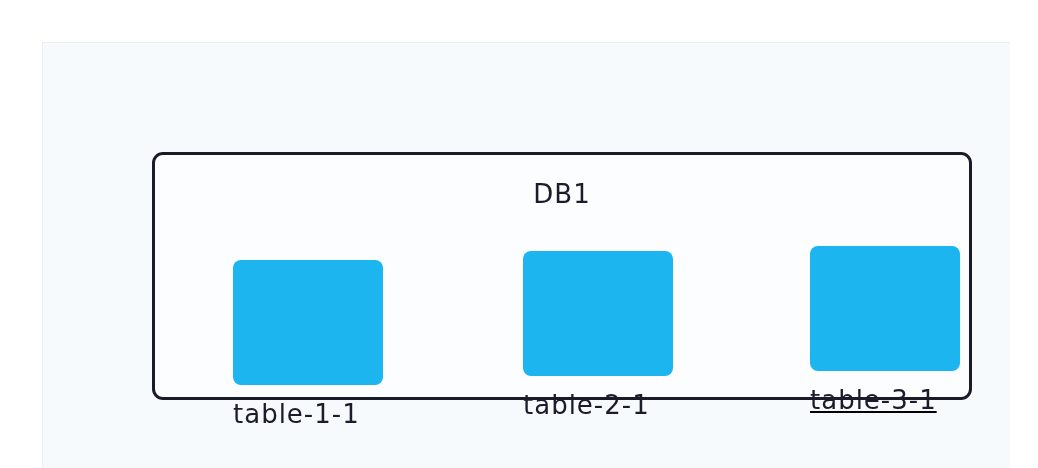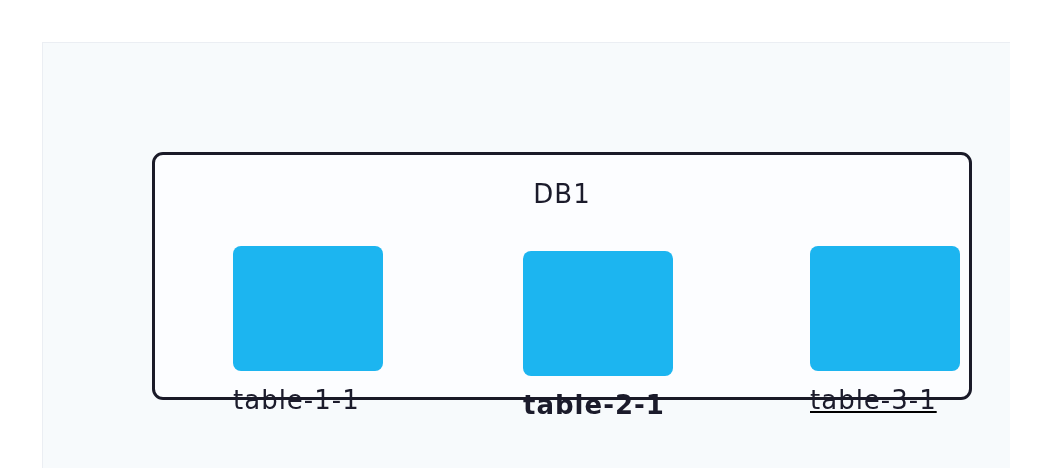--- a/index.html
+++ b/index.html
@@ -40,22 +40,22 @@
     text-align: center;
     font-size: 26px;
     color: var(--text);
     letter-spacing: 1px;
   }
   .table-group {
     position: absolute;
     width: 150px;
     text-align: center;
   }
-  .g1 { left: 50px;  top: 63px; }
-  .g2 { left: 340px; top: 68px; font-weight: bold; }
+  .g1 { left: 50px;  top: 77px; }
+  .g2 { left: 340px; top: 68px; }
   .g3 { left: 627px; top: 63px; text-decoration: underline; }
   .table-icon {
     width: 150px;
     height: 125px;
     background: var(--table-blue);
     border-radius: 8px;
     display: grid;
     grid-template-columns: repeat(4, 1fr);
     grid-template-rows: repeat(4, 1fr);
     gap: 6px;

